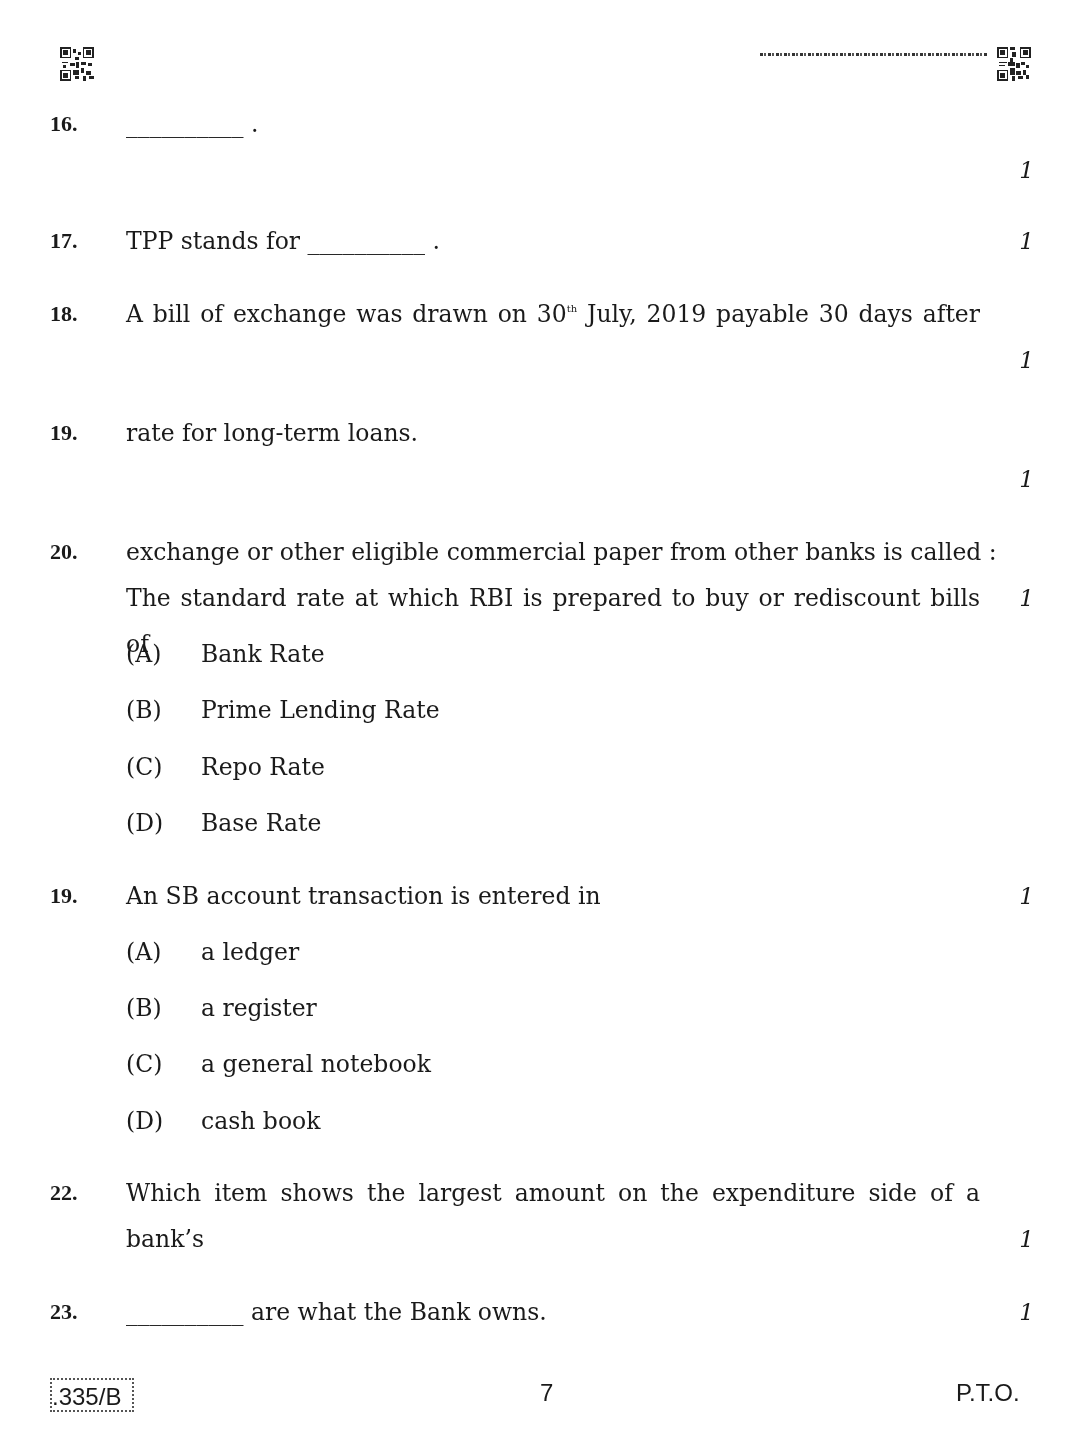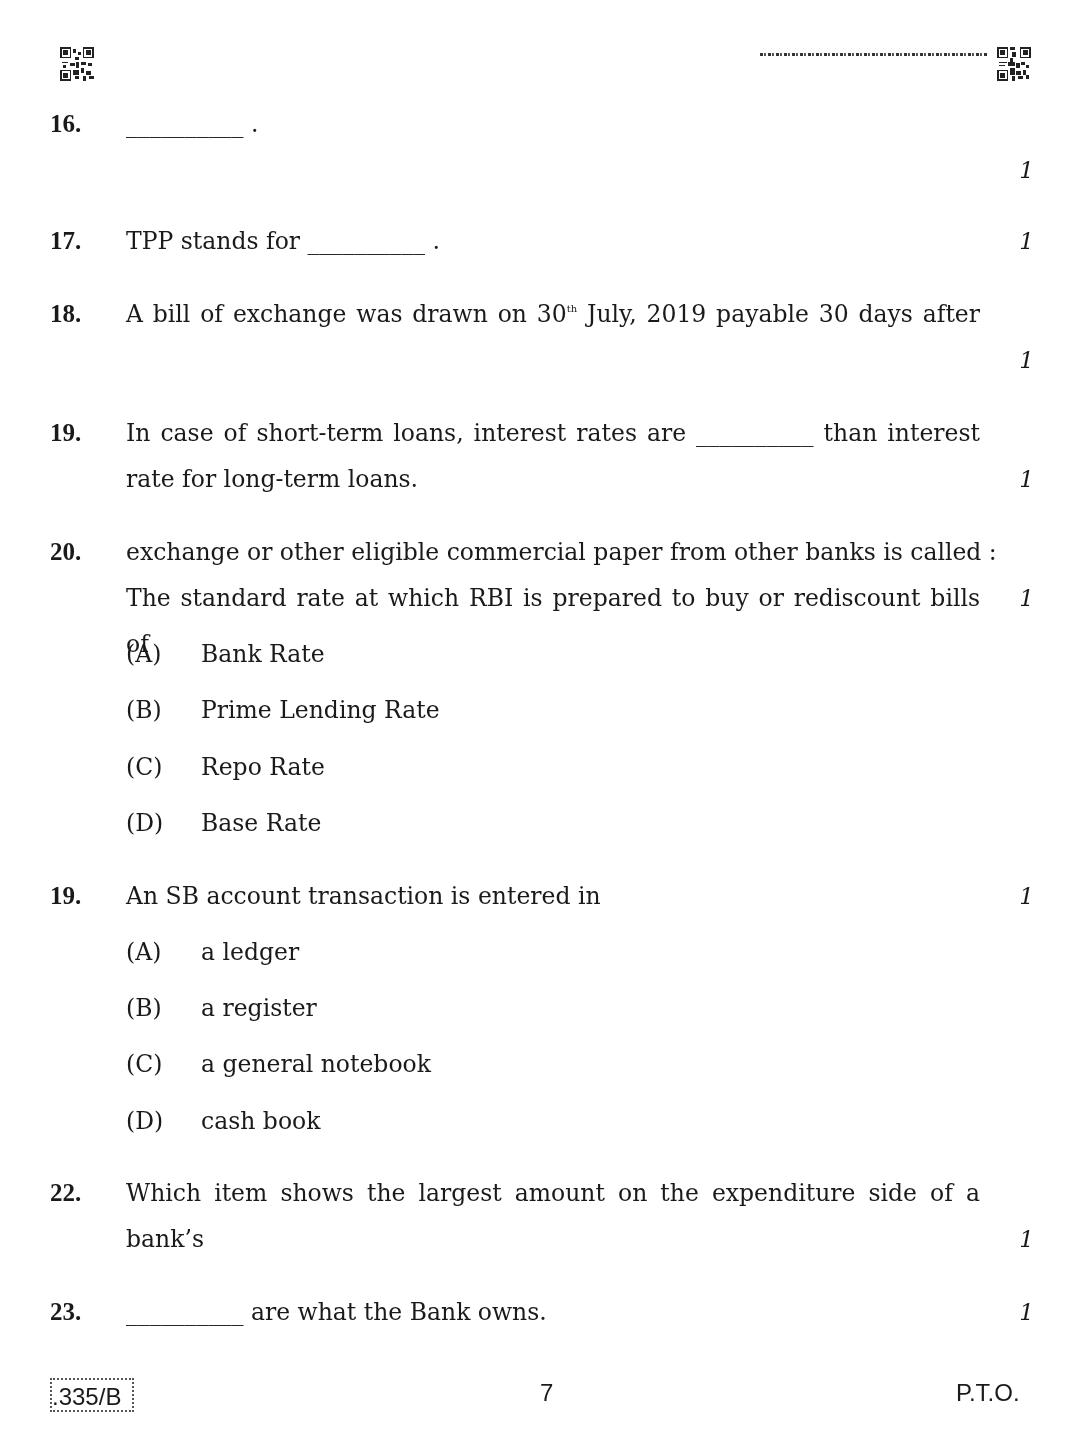--- a/index.html
+++ b/index.html
@@ -5,21 +5,21 @@
   html, body { margin:0; padding:0; background:#ffffff; }
   body { width:1091px; height:1445px; position:relative; overflow:hidden;
          font-family:"DejaVu Serif", "Liberation Serif", serif; color:#1a1a1a; }
   .qr { position:absolute; width:34px; height:36px; }
   .qr-left { left:60px; top:46px; }
   .qr-right { left:997px; top:46px; }
   .qr svg { width:100%; height:100%; display:block; }
   .microtext { position:absolute; left:760px; top:53px; width:228px; height:3px;
      background:repeating-linear-gradient(90deg,#333 0 3px,#fff 3px 4px,#555 4px 6px,#fff 6px 8px); }
   .q { position:absolute; left:0; width:1091px; font-size:23.5px; line-height:46px; }
-  .qnum { position:absolute; left:50px; font-weight:bold; font-family:"Liberation Serif", serif; font-size:25px; }
+  .qnum { position:absolute; left:50px; font-weight:bold; font-family:"Liberation Serif", serif; font-size:22px; }
   .qtext { position:absolute; left:126px; width:854px; text-align:justify; }
   .qtext .line { display:block; white-space:nowrap; }
   .qtext .just { text-align:justify; text-align-last:justify; white-space:normal; }
   .marks { position:absolute; left:1018px; font-style:italic; font-size:23px; width:16px; text-align:right; }
   .opt { position:absolute; font-size:23.5px; }
   .opt-letter { position:absolute; left:126px; }
   .opt-text { position:absolute; left:201px; white-space:nowrap; }
   sup { font-size:10px; vertical-align:10px; line-height:0; }
   .footer-code { position:absolute; left:50px; top:1378px; height:34px; width:84px;
      border:2px dotted #555; font-family:Liberation Sans, sans-serif; font-size:24px;
@@ -108,21 +108,20 @@
   <span class="qnum">18.</span>
   <div class="qtext">
     <span class="line just"><span>A bill of exchange was drawn on 30</span><sup>th</sup><span> July, 2019 payable 30 days after</span></span>
   </div>
   <span class="marks" style="top:46px;">1</span>
 </div>
 
 <div class="q" style="top:410px;">
   <span class="qnum">19.</span>
   <div class="qtext">
-    <span class="line just">In case of short-term loans, interest rates are __________ than interest</span>
     <span class="line">rate for long-term loans.</span>
   </div>
   <span class="marks" style="top:46px;">1</span>
 </div>
 
 <div class="q" style="top:529px;">
   <span class="qnum">20.</span>
   <div class="qtext">
     <span class="line">exchange or other eligible commercial paper from other banks is called :</span>
     <span class="line just">The standard rate at which RBI is prepared to buy or rediscount bills of</span>

